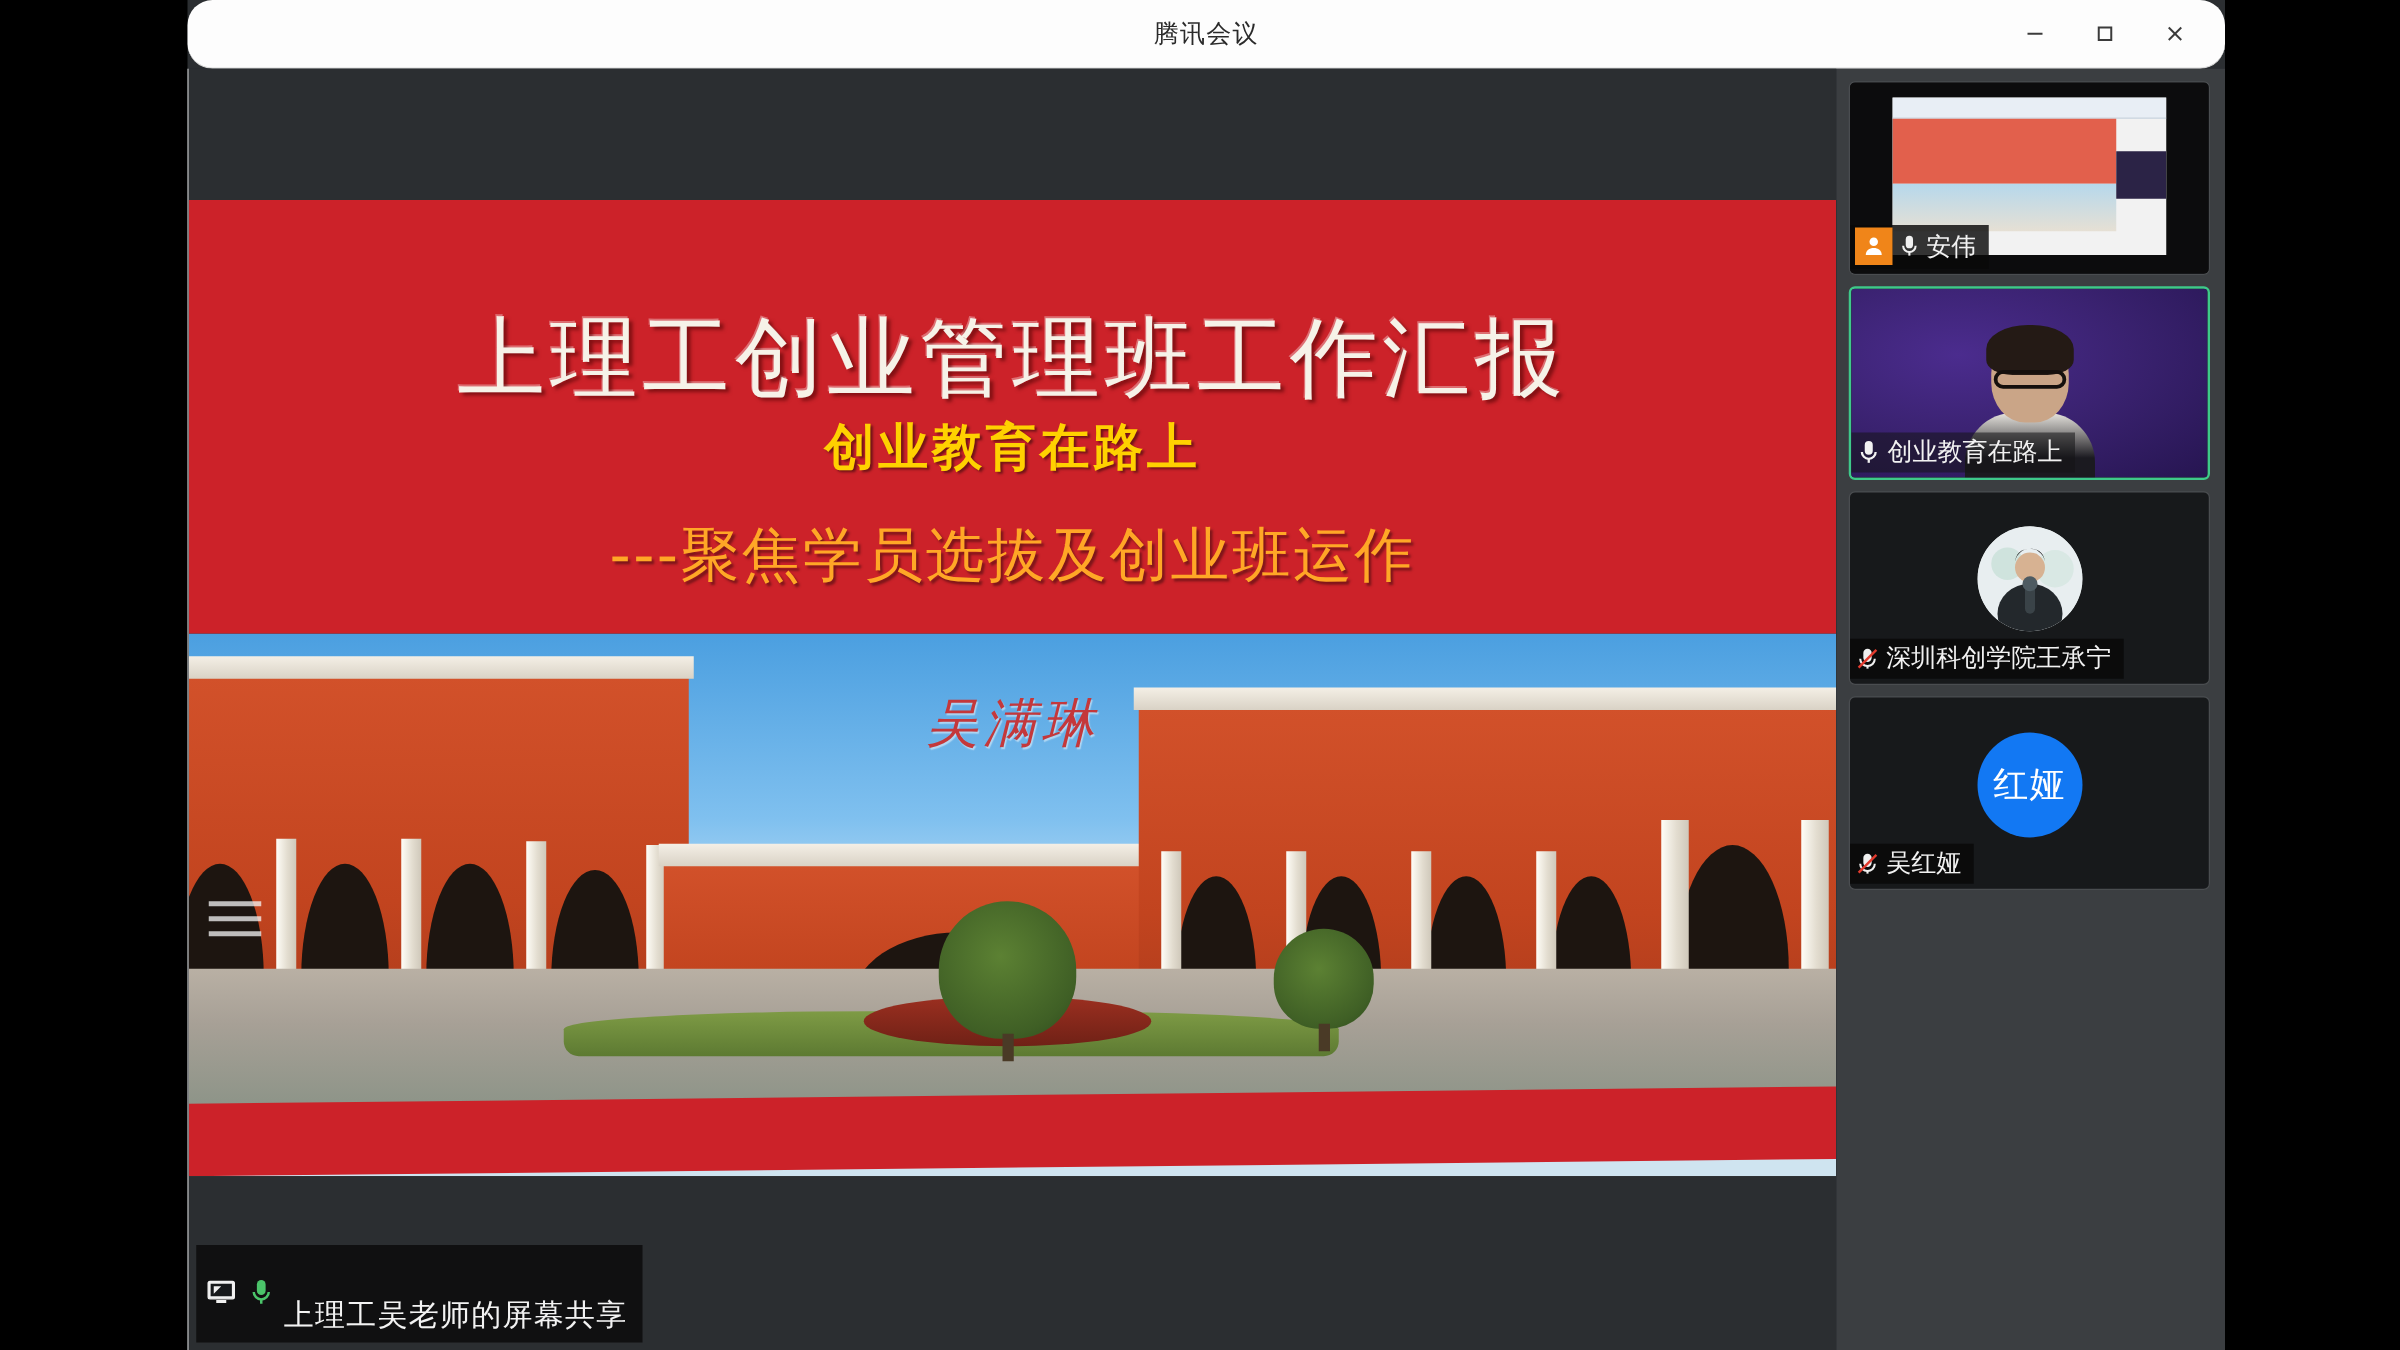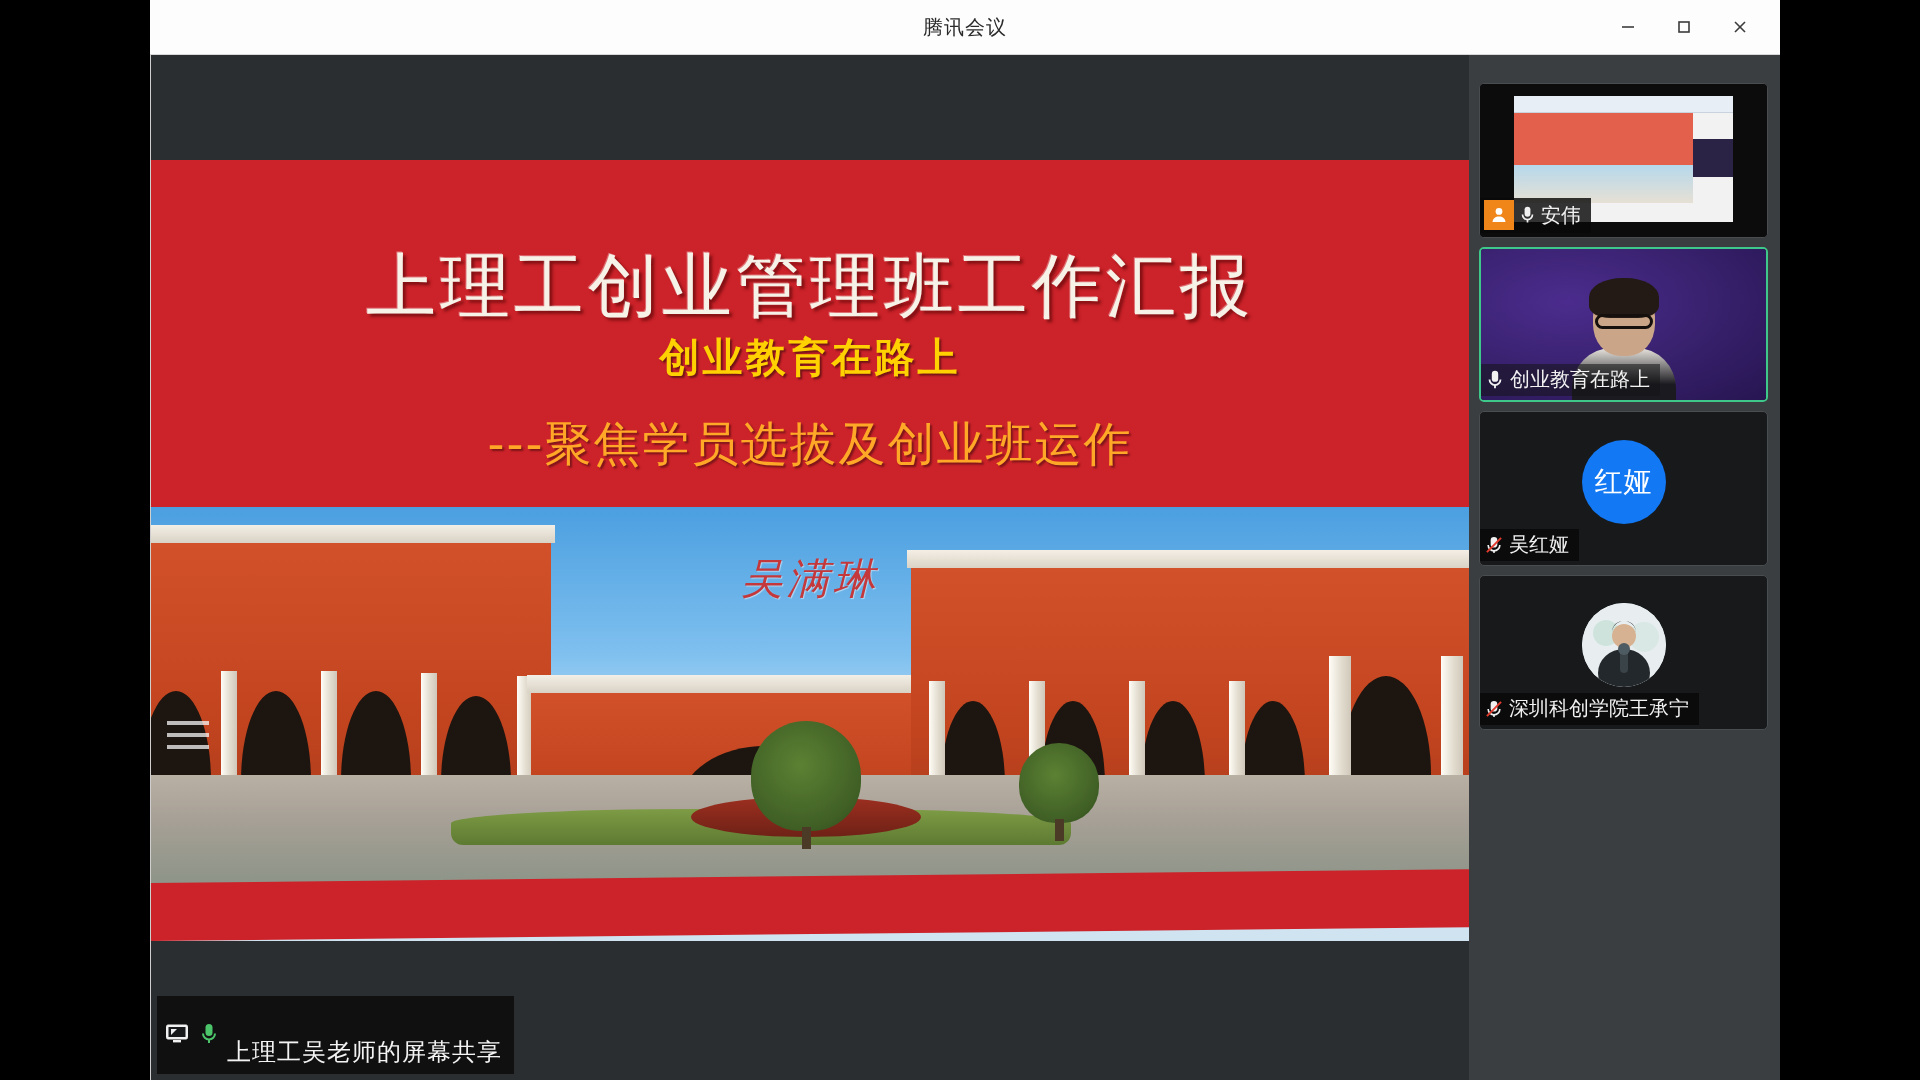--- a/index.html
+++ b/index.html
@@ -15,21 +15,21 @@
     position: absolute;
     left: 150px; top: 0; width: 1630px; height: 1080px;
     background: #2b2e31;
     display: flex; flex-direction: column;
   }
   #titlebar {
     height: 55px; flex: 0 0 55px;
     background: #fdfdfd;
     border-bottom: 1px solid #d8d8d8;
     position: relative;
-    display: flex; align-items: center; justify-content: center;
+    display: flex; align-items: center; justify-content: center; border-radius: 20px;
   }
   #titlebar-title {
     font-size: 20px; color: #2a2a2a; letter-spacing: 1px;
     position: absolute; left: 0; right: 0; text-align: center;
     top: 50%; transform: translateY(-50%);
   }
   .win-controls {
     position: absolute; right: 14px; top: 0; height: 100%;
     display: flex; align-items: center; gap: 4px;
   }
@@ -175,21 +175,21 @@
     padding: 4px 12px 6px 8px;
     display: flex; align-items: center; gap: 8px;
     white-space: nowrap;
   }
   #share-label .txt { letter-spacing: 1px; margin-top: 36px; }
 
   
   #participants {
     flex: 1 1 auto;
     background: #3b3e41;
-    padding: 28px 12px 8px 10px;
+    padding: 10px 12px 8px 10px;
     display: flex; flex-direction: column; gap: 9px;
     overflow: hidden;
   }
   .tile {
     position: relative;
     flex: 0 0 auto;
     height: 155px;
     background: #17191b;
     border-radius: 5px;
     border: 1px solid #4a4d50;
@@ -431,33 +431,20 @@
           <svg width="20" height="22" viewBox="0 0 20 24">
             <rect x="6.5" y="2" width="7" height="12" rx="3.5" fill="#f2f2f2"></rect>
             <path d="M4 11.5a6 6 0 0 0 12 0" fill="none" stroke="#f2f2f2" stroke-width="2"></path>
             <rect x="9" y="17" width="2" height="4" fill="#f2f2f2"></rect>
           </svg>
           <span>创业教育在路上</span>
         </div>
       </div>
 
       <div class="tile">
-        <div class="avatar-circle">红娅</div>
-        <div class="namebar">
-          <svg width="20" height="20" viewBox="0 0 24 24">
-            <rect x="8" y="2.5" width="8" height="12.5" rx="4" fill="#f0f0f0"></rect>
-            <path d="M5 12a7 7 0 0 0 14 0" fill="none" stroke="#f0f0f0" stroke-width="2"></path>
-            <rect x="11" y="18" width="2" height="3.5" fill="#f0f0f0"></rect>
-            <line x1="3.5" y1="20.5" x2="20.5" y2="3.5" stroke="#e23b2e" stroke-width="2.4"></line>
-          </svg>
-          <span>吴红娅</span>
-        </div>
-      </div>
-
-      <div class="tile">
         <div class="avatar-photo">
           <svg width="84" height="84" viewBox="0 0 84 84">
             <circle cx="42" cy="42" r="42" fill="#e8eef0"></circle>
             <circle cx="24" cy="30" r="13" fill="#cfe3dd"></circle>
             <circle cx="62" cy="34" r="15" fill="#d9e8e4"></circle>
             <ellipse cx="42" cy="70" rx="26" ry="24" fill="#23282c"></ellipse>
             <circle cx="42" cy="33" r="12" fill="#d7b292"></circle>
             <path d="M30 30a12 12 0 0 1 24 0c0-8-5-12-12-12s-12 4-12 12z" fill="#2a2a2a"></path>
             <rect x="38" y="44" width="8" height="26" rx="4" fill="#3a4348"></rect>
             <circle cx="42" cy="46" r="6" fill="#4e5b62"></circle>
@@ -467,16 +454,29 @@
           <svg width="20" height="20" viewBox="0 0 24 24">
             <rect x="8" y="2.5" width="8" height="12.5" rx="4" fill="#f0f0f0"></rect>
             <path d="M5 12a7 7 0 0 0 14 0" fill="none" stroke="#f0f0f0" stroke-width="2"></path>
             <rect x="11" y="18" width="2" height="3.5" fill="#f0f0f0"></rect>
             <line x1="3.5" y1="20.5" x2="20.5" y2="3.5" stroke="#e23b2e" stroke-width="2.4"></line>
           </svg>
           <span>深圳科创学院王承宁</span>
         </div>
       </div>
 
+      <div class="tile">
+        <div class="avatar-circle">红娅</div>
+        <div class="namebar">
+          <svg width="20" height="20" viewBox="0 0 24 24">
+            <rect x="8" y="2.5" width="8" height="12.5" rx="4" fill="#f0f0f0"></rect>
+            <path d="M5 12a7 7 0 0 0 14 0" fill="none" stroke="#f0f0f0" stroke-width="2"></path>
+            <rect x="11" y="18" width="2" height="3.5" fill="#f0f0f0"></rect>
+            <line x1="3.5" y1="20.5" x2="20.5" y2="3.5" stroke="#e23b2e" stroke-width="2.4"></line>
+          </svg>
+          <span>吴红娅</span>
+        </div>
+      </div>
+
 
     </div>
   </div>
 </div>
 
 </body></html>

